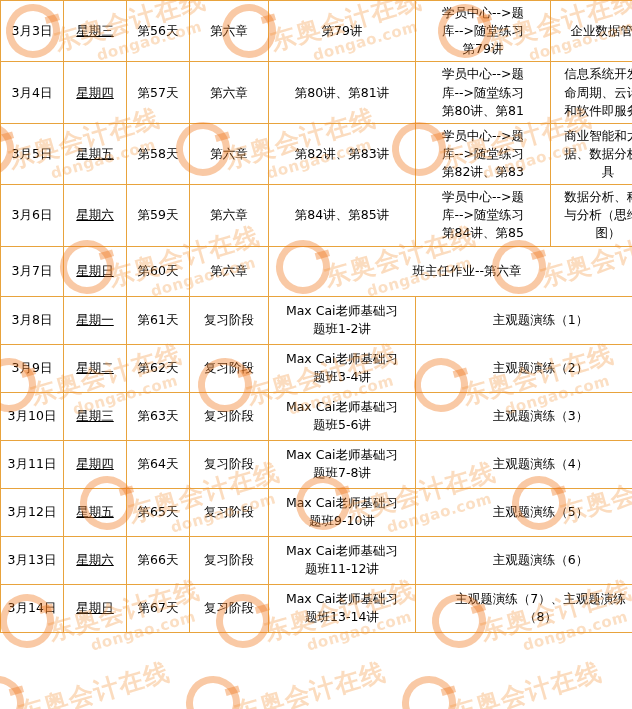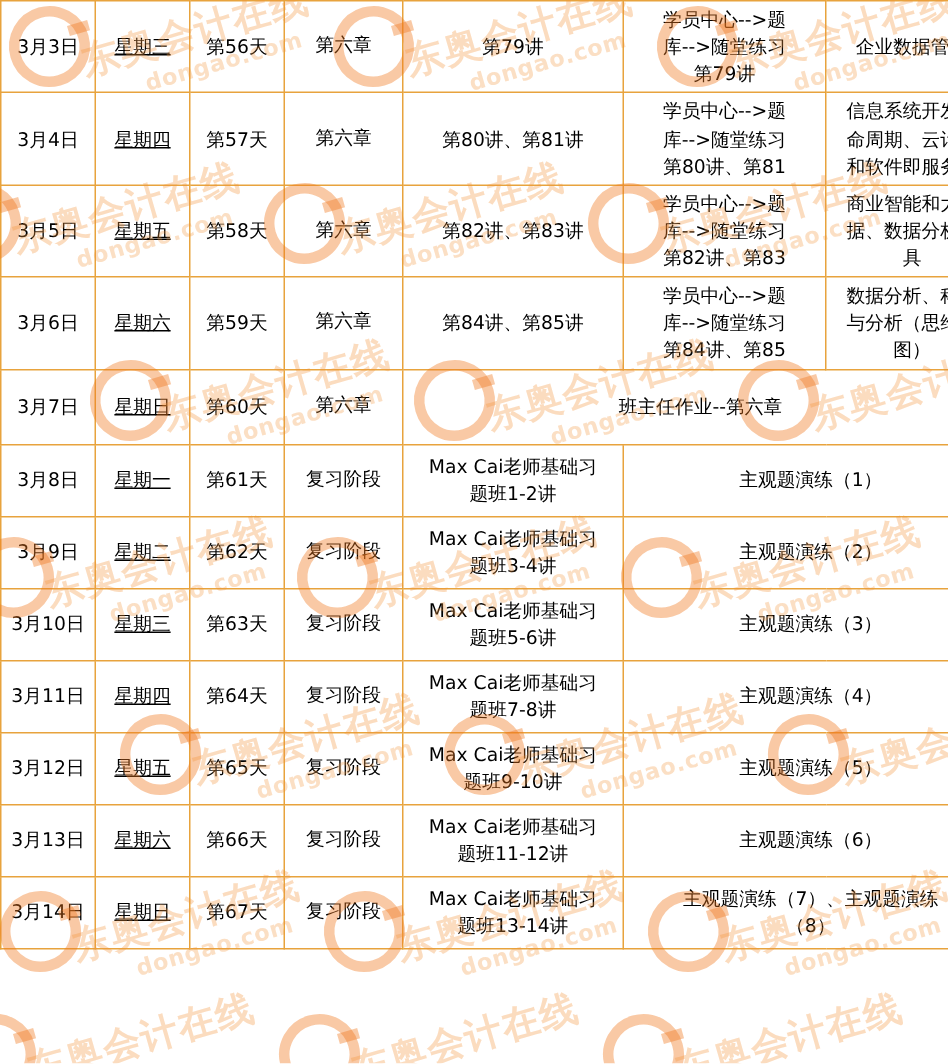--- a/index.html
+++ b/index.html
@@ -74,21 +74,21 @@
     font-size: 12.5px;
     text-align: center;
     vertical-align: middle;
     padding: 3px 2px;
     line-height: 1.45;
     word-break: break-all;
   }
   td.c-date   { width: 58px; margin-top: 22px; }
   td.c-week   { width: 58px; text-decoration: underline; }
   td.c-day    { width: 58px; }
-  td.c-chap   { width: 74px; font-family: Liberation Mono, monospace; }
+  td.c-chap   { width: 74px; }
   td.c-lect   { width: 142px; }
   td.c-task   { width: 130px; }
   td.c-note   { width: 110px; }
 
   .ln { display: block; }
 </style>
 </head>
 <body>
 
 <table class="schedule">

